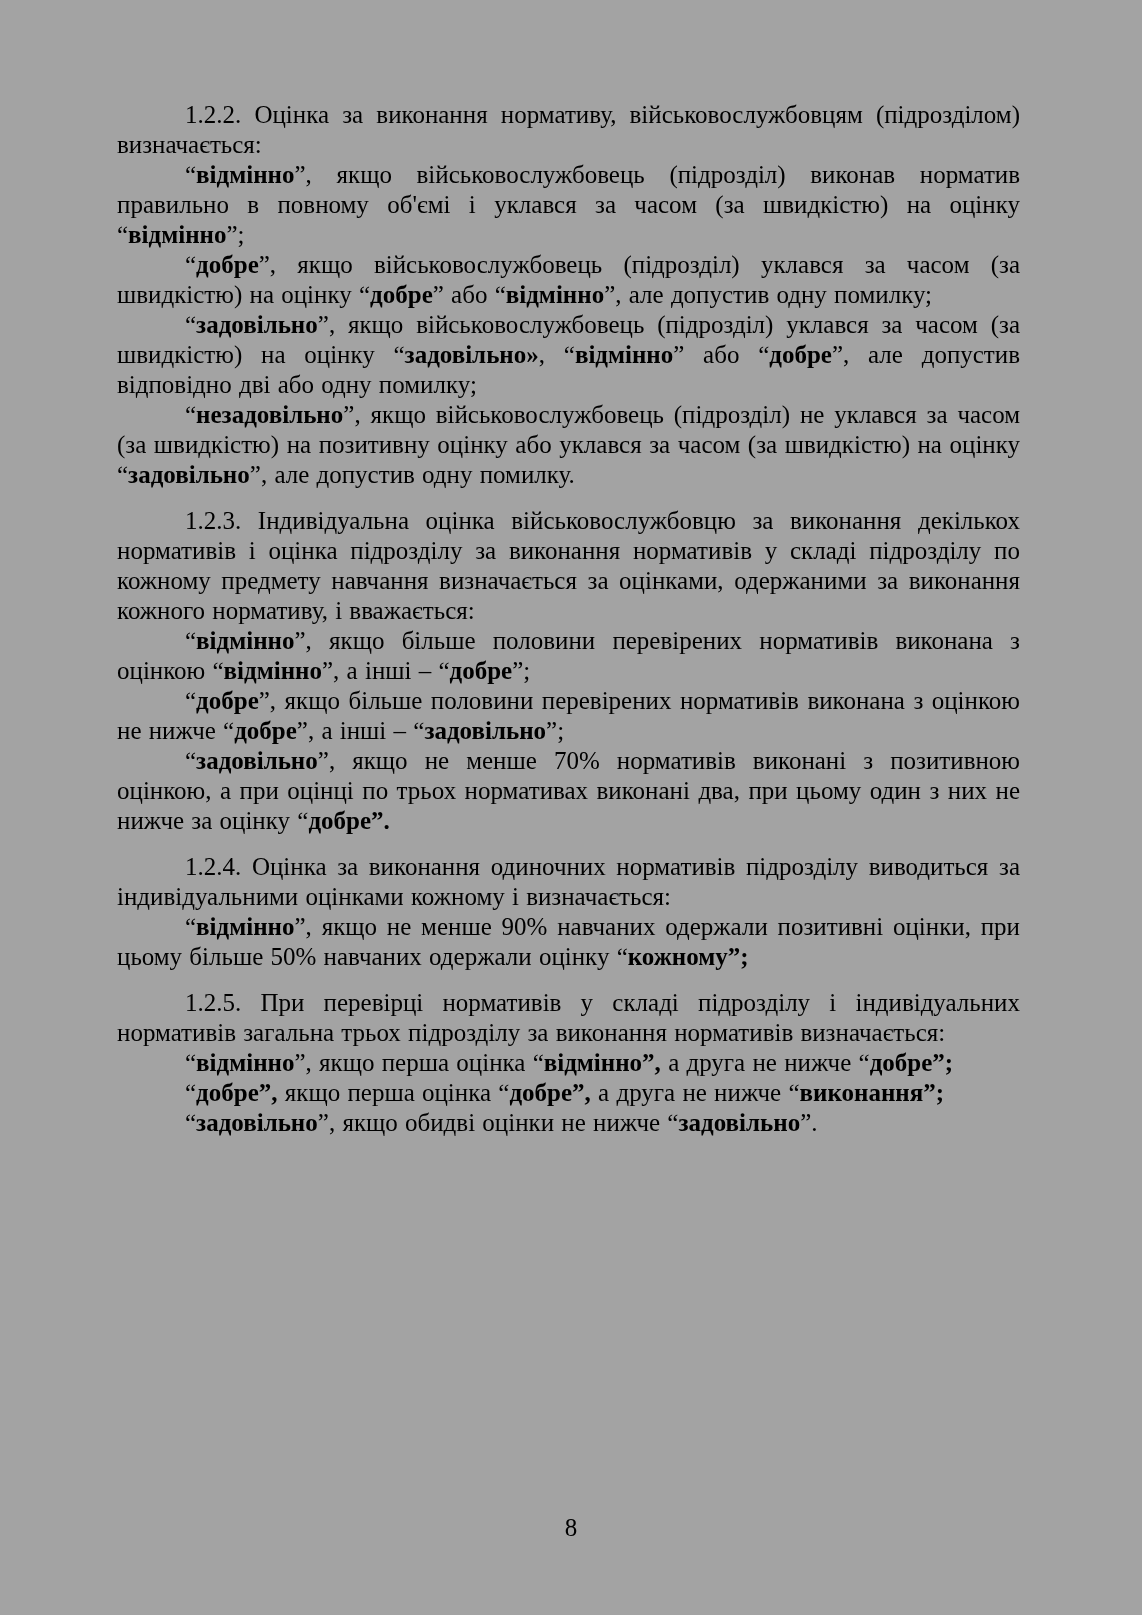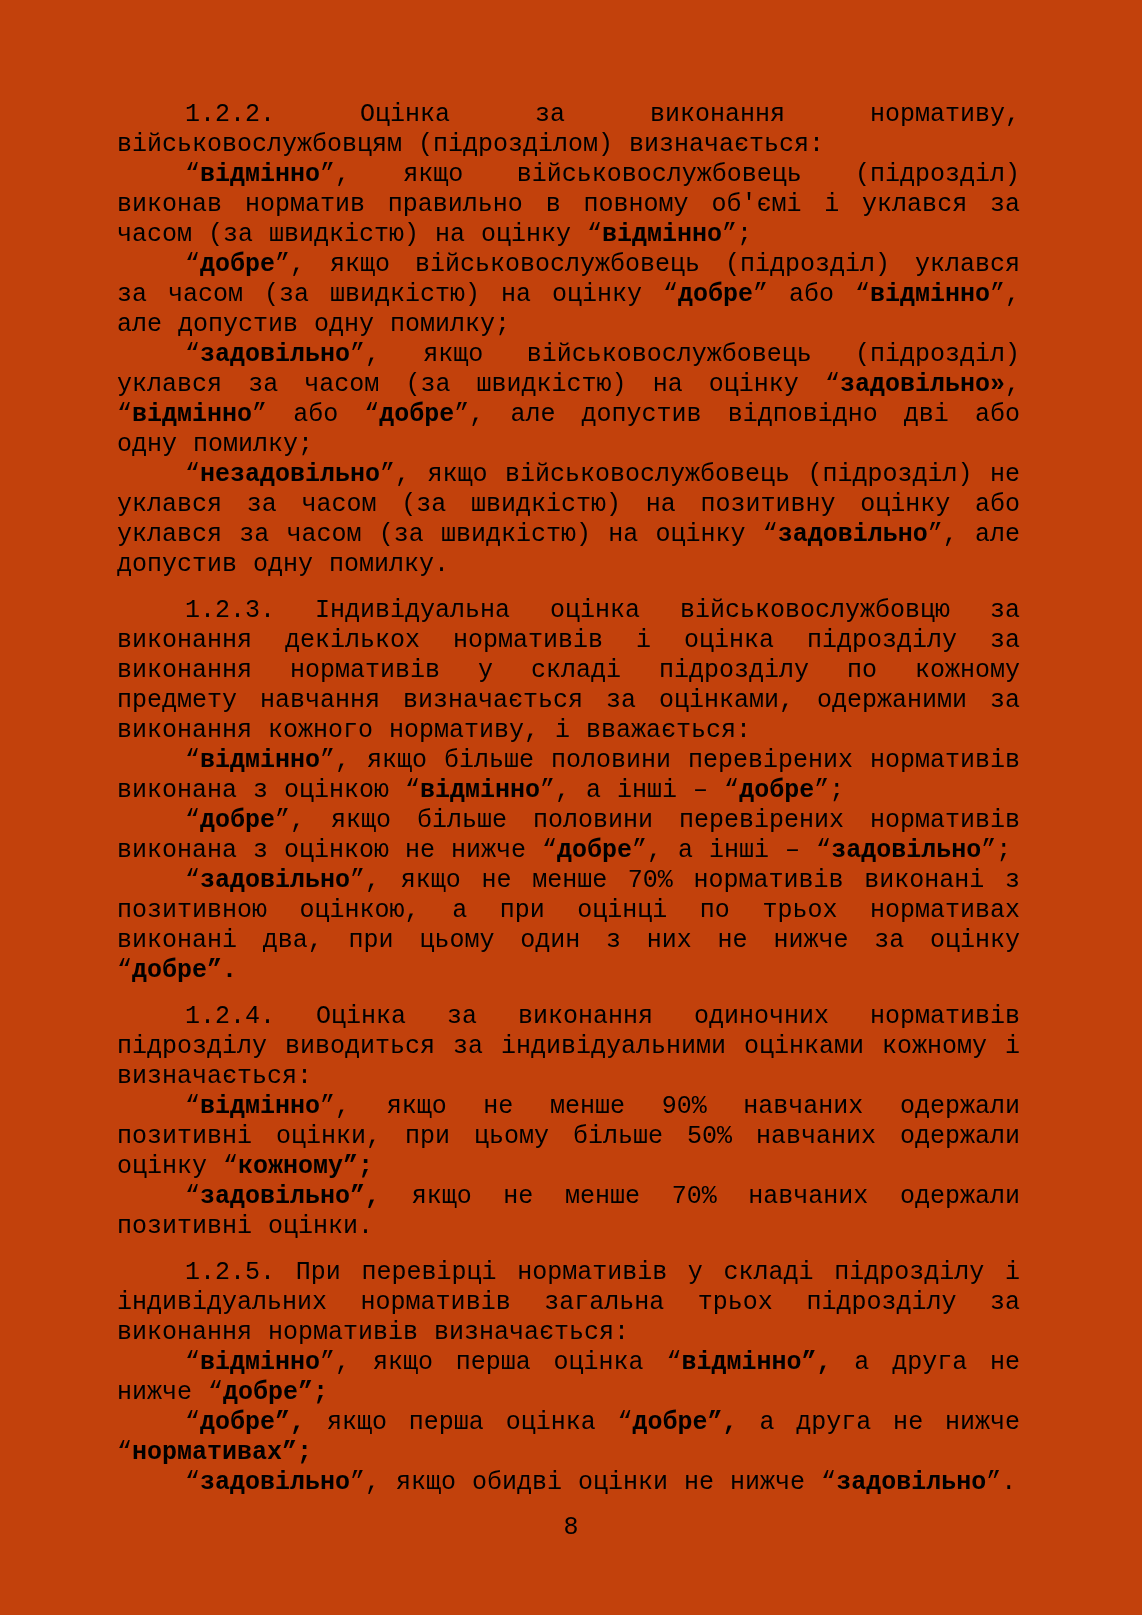--- a/index.html
+++ b/index.html
@@ -1,23 +1,23 @@
 <!DOCTYPE html>
 <html lang="uk"><head>
 <meta charset="utf-8">
 <style>
   html, body { margin: 0; padding: 0; background: #e8e8e8; }
   .page {
     position: relative;
     width: 1142px;
     height: 1615px;
     margin: 0 auto;
-    background: #c2410c;
+    background: #a3a3a3;
     color: #000000;
-    font-family: Liberation Mono, monospace;
+    font-family: Liberation Serif, serif;
     font-size: 25px;
     line-height: 30px;
     overflow: hidden;
   }
   .content {
     position: absolute;
     top: 100px;
     left: 117px;
     width: 903px;
   }
@@ -52,23 +52,22 @@
       </div>
       <div class="section sp">
         <p class="para">1.2.3. Індивідуальна оцінка військовослужбовцю за виконання декількох нормативів і оцінка підрозділу за виконання нормативів у складі підрозділу по кожному предмету навчання визначається за оцінками, одержаними за виконання кожного нормативу, і вважається:</p>
         <p class="para">“<b>відмінно</b>”, якщо більше половини перевірених нормативів виконана з оцінкою “<b>відмінно</b>”, а інші – “<b>добре</b>”;</p>
         <p class="para">“<b>добре</b>”, якщо більше половини перевірених нормативів виконана з оцінкою не нижче “<b>добре</b>”, а інші – “<b>задовільно</b>”;</p>
         <p class="para">“<b>задовільно</b>”, якщо не менше 70% нормативів виконані з позитивною оцінкою, а при оцінці по трьох нормативах виконані два, при цьому один з них не нижче за оцінку “<b>добре”.</b></p>
       </div>
       <div class="section sp">
         <p class="para">1.2.4. Оцінка за виконання одиночних нормативів підрозділу виводиться за індивідуальними оцінками кожному і визначається:</p>
         <p class="para">“<b>відмінно</b>”, якщо не менше 90% навчаних одержали позитивні оцінки, при цьому більше 50% навчаних одержали оцінку “<b>кожному”;</b></p>
-        <p class="para">“<b>задовільно”,</b> якщо не менше 70% навчаних одержали позитивні оцінки.</p>
       </div>
       <div class="section sp">
         <p class="para">1.2.5. При перевірці нормативів у складі підрозділу і індивідуальних нормативів загальна трьох підрозділу за виконання нормативів визначається:</p>
         <p class="para">“<b>відмінно</b>”, якщо перша оцінка “<b>відмінно”,</b> а друга не нижче “<b>добре”;</b></p>
-        <p class="para">“<b>добре”,</b> якщо перша оцінка “<b>добре”,</b> а друга не нижче “<b>нормативах”;</b></p>
+        <p class="para">“<b>добре”,</b> якщо перша оцінка “<b>добре”,</b> а друга не нижче “<b>виконання”;</b></p>
         <p class="para">“<b>задовільно</b>”, якщо обидві оцінки не нижче “<b>задовільно</b>”.</p>
       </div>
     </div>
   <div class="page-number">8</div>
 </div>
 
 </body></html>

